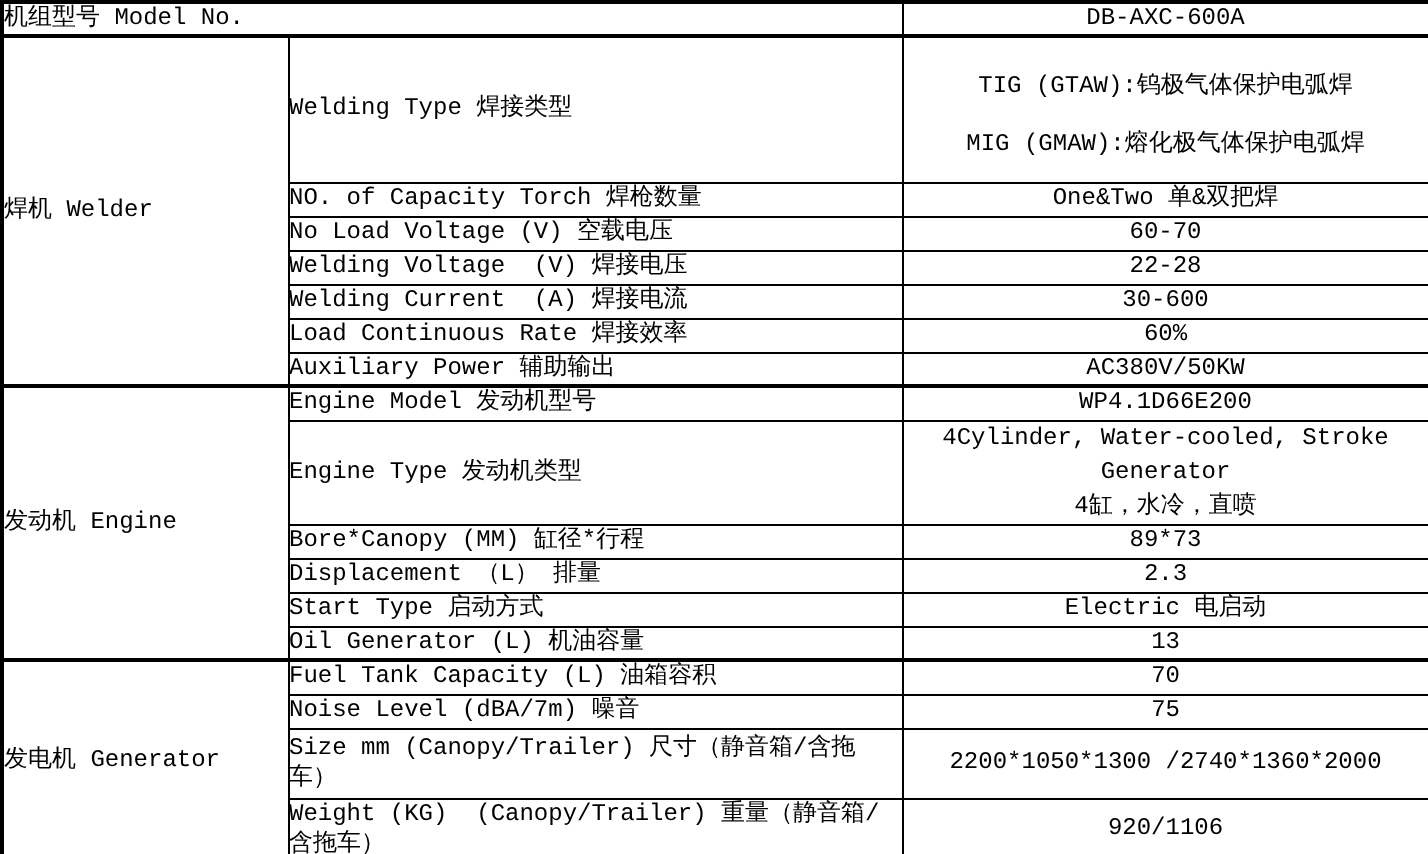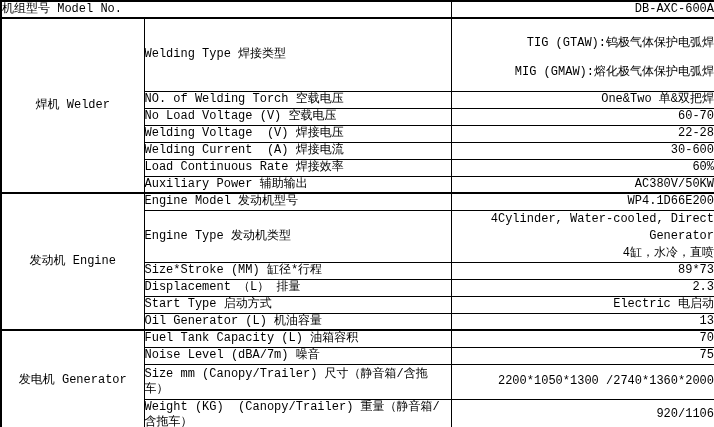--- a/index.html
+++ b/index.html
@@ -25,27 +25,26 @@
     border: 1px solid #000000;
     padding: 0;
     line-height: 15px;
     overflow: hidden;
     vertical-align: middle;
   }
   table.spec { border: 2px solid #000000; }
   td.section-cell {
     border-left: 2px solid #000000;
     border-right: 2px solid #000000;
-    text-align: center;
     vertical-align: middle;
     margin-left: 21px;
   }
   td.value-cell {
     border-left: 2px solid #000000;
-    text-align: right;
+    text-align: center;
   }
   td.param-cell {
     text-align: left;
     padding-left: 3px;
     padding-right: 2px;
     white-space: pre-wrap;
   }
   td.param-center { padding-left: 0; }
   tr.sec-first td { border-top: 2px solid #000000; }
   tr.header-row td { border-bottom: 2px solid #000000; }
@@ -83,21 +82,21 @@
 
   <tr class="h-wtype sec-first">
     <td rowspan="7" class="section-cell">焊机 Welder</td>
     <td class="param-cell param-center">Welding Type 焊接类型</td>
     <td class="value-cell vtop">
       <div class="wtype-line1">TIG (GTAW):钨极气体保护电弧焊</div>
       <div class="wtype-line2">MIG (GMAW):熔化极气体保护电弧焊</div>
     </td>
   </tr>
   <tr class="h-norm">
-    <td class="param-cell">NO. of Welding Torch 空载电压</td>
+    <td class="param-cell">NO. of Capacity Torch 焊枪数量</td>
     <td class="value-cell">One&amp;Two 单&amp;双把焊</td>
   </tr>
   <tr class="h-norm">
     <td class="param-cell">No Load Voltage (V) 空载电压</td>
     <td class="value-cell">60-70</td>
   </tr>
   <tr class="h-norm">
     <td class="param-cell">Welding Voltage  (V) 焊接电压</td>
     <td class="value-cell">22-28</td>
   </tr>
@@ -115,27 +114,27 @@
   </tr>
 
   <tr class="h-norm sec-first">
     <td rowspan="6" class="section-cell">发动机 Engine</td>
     <td class="param-cell">Engine Model 发动机型号</td>
     <td class="value-cell">WP4.1D66E200</td>
   </tr>
   <tr class="h-etype">
     <td class="param-cell">Engine Type 发动机类型</td>
     <td class="value-cell">
-      <div class="etype-line">4Cylinder, Water-cooled, Direct</div>
+      <div class="etype-line">4Cylinder, Water-cooled, Stroke</div>
       <div class="etype-line">Generator</div>
       <div class="etype-line">4缸，水冷，直喷</div>
     </td>
   </tr>
   <tr class="h-norm">
-    <td class="param-cell">Size*Stroke (MM) 缸径*行程</td>
+    <td class="param-cell">Bore*Canopy (MM) 缸径*行程</td>
     <td class="value-cell">89*73</td>
   </tr>
   <tr class="h-norm">
     <td class="param-cell">Displacement （L） 排量</td>
     <td class="value-cell">2.3</td>
   </tr>
   <tr class="h-norm">
     <td class="param-cell">Start Type 启动方式</td>
     <td class="value-cell">Electric 电启动</td>
   </tr>

